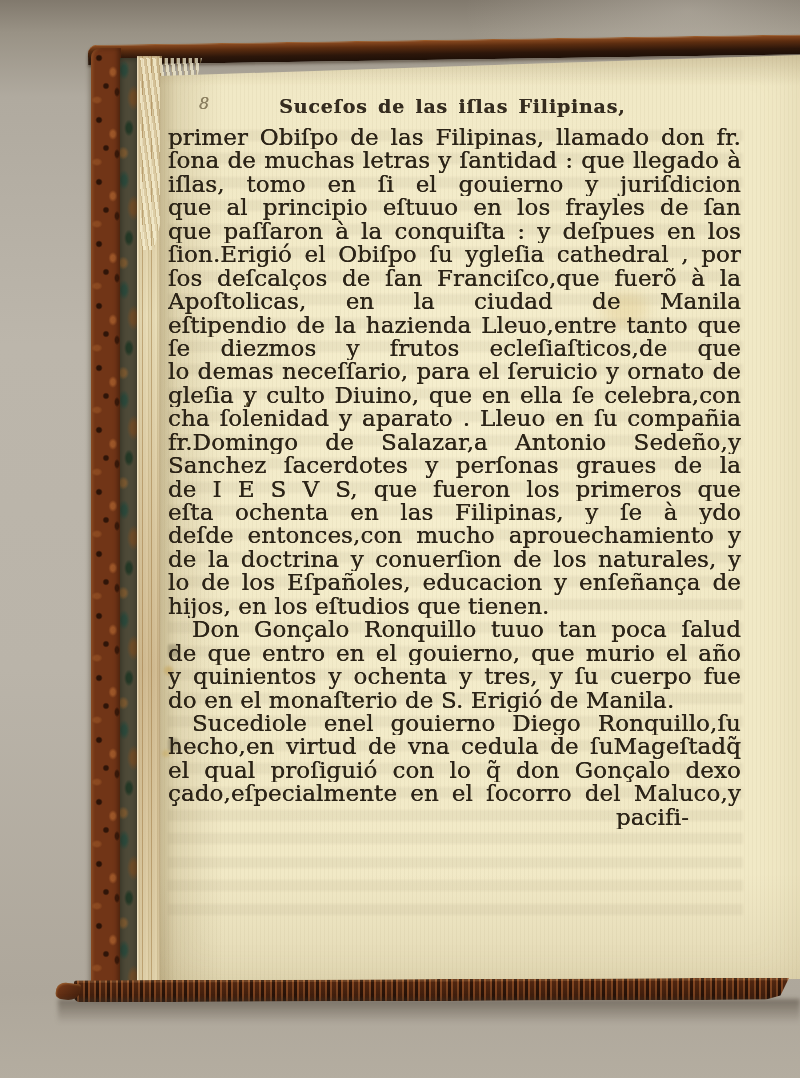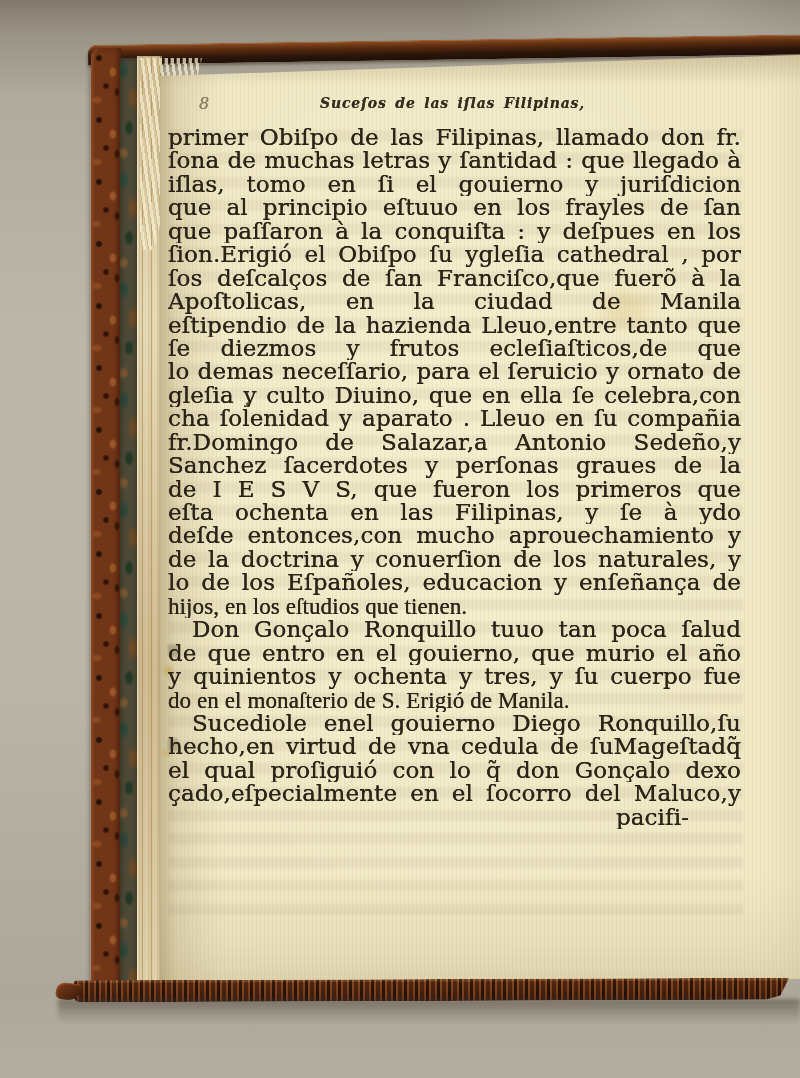--- a/index.html
+++ b/index.html
@@ -76,33 +76,33 @@
       radial-gradient(430px 620px at 46% 44%, #f6efcf 0%, rgba(246,239,207,0) 72%);
     box-shadow:inset 0 0 42px rgba(150,125,70,.17);
   }
   .folio{
     position:absolute;left:39px;top:44px;
     font-size:16px;font-style:italic;color:#8a7e5f;
     text-shadow:0 0 .4px rgba(120,108,80,.8);
   }
   .head{
     position:absolute;left:20px;top:45px;width:545px;text-align:center;
-    font-size:14px;font-style:italic;font-weight:600;color:#352c1f;
+    font-size:19px;font-weight:600;color:#352c1f;
     letter-spacing:.8px;word-spacing:3px;
     text-shadow:0 0 .5px rgba(53,44,31,.8);
   }
   .textblock{
     position:absolute;left:8px;top:76px;width:573px;
     font-size:23px;line-height:23.45px;color:#2b2317;
     letter-spacing:.1px;
     text-shadow:0 0 .6px rgba(43,35,23,.9), .3px .3px 0 rgba(43,35,23,.3);
   }
   .line{height:23.45px;overflow:hidden;text-align:justify;text-align-last:justify;}
   .line.indent{text-indent:24px;}
-  .line.end{text-align-last:left;font-family:Liberation Serif, serif;}
+  .line.end{text-align-last:left;}
   .line.catch{text-align-last:right;padding-right:52px;}
   
   .bleed{
     position:absolute;left:8px;top:80px;width:575px;height:790px;
     background:repeating-linear-gradient(180deg, rgba(112,97,66,.065) 0 11px, rgba(0,0,0,0) 11px 23.45px);
     filter:blur(1px);
   }
   .ghost{position:absolute;background:rgba(95,85,62,.28);filter:blur(1.2px);border-radius:2px;}
   .ghost.g1{left:8px;top:594px;width:11px;height:13px;}
   .ghost.g2{left:8px;top:688px;width:10px;height:13px;}

